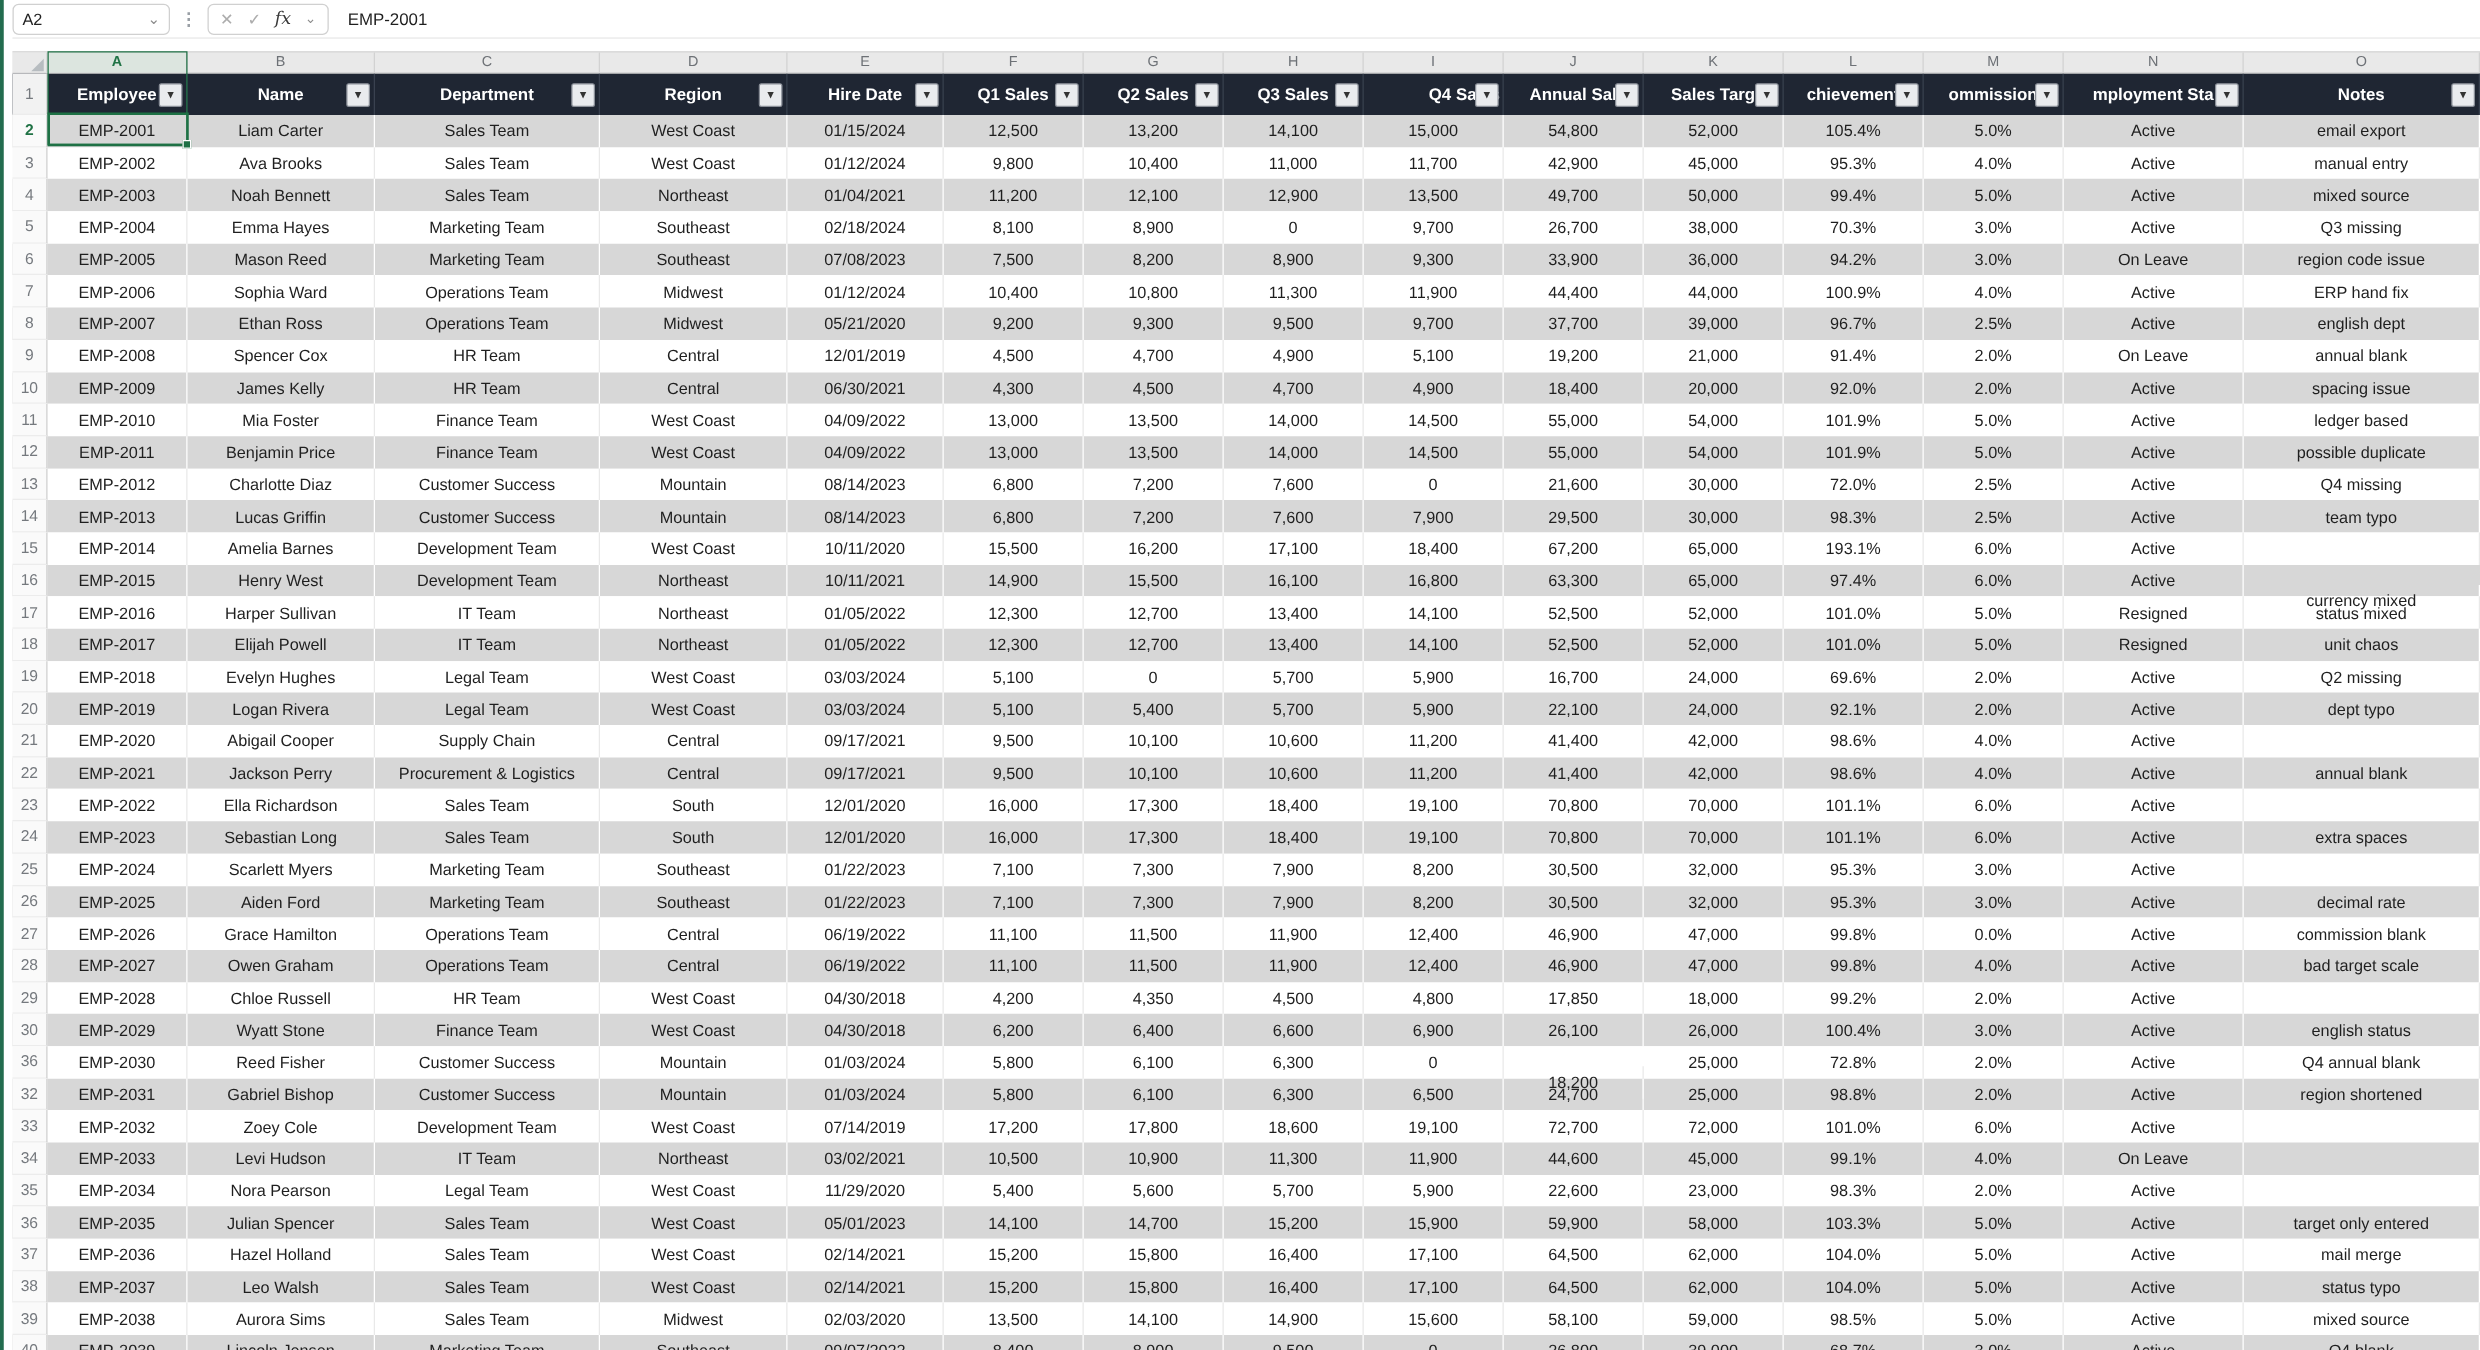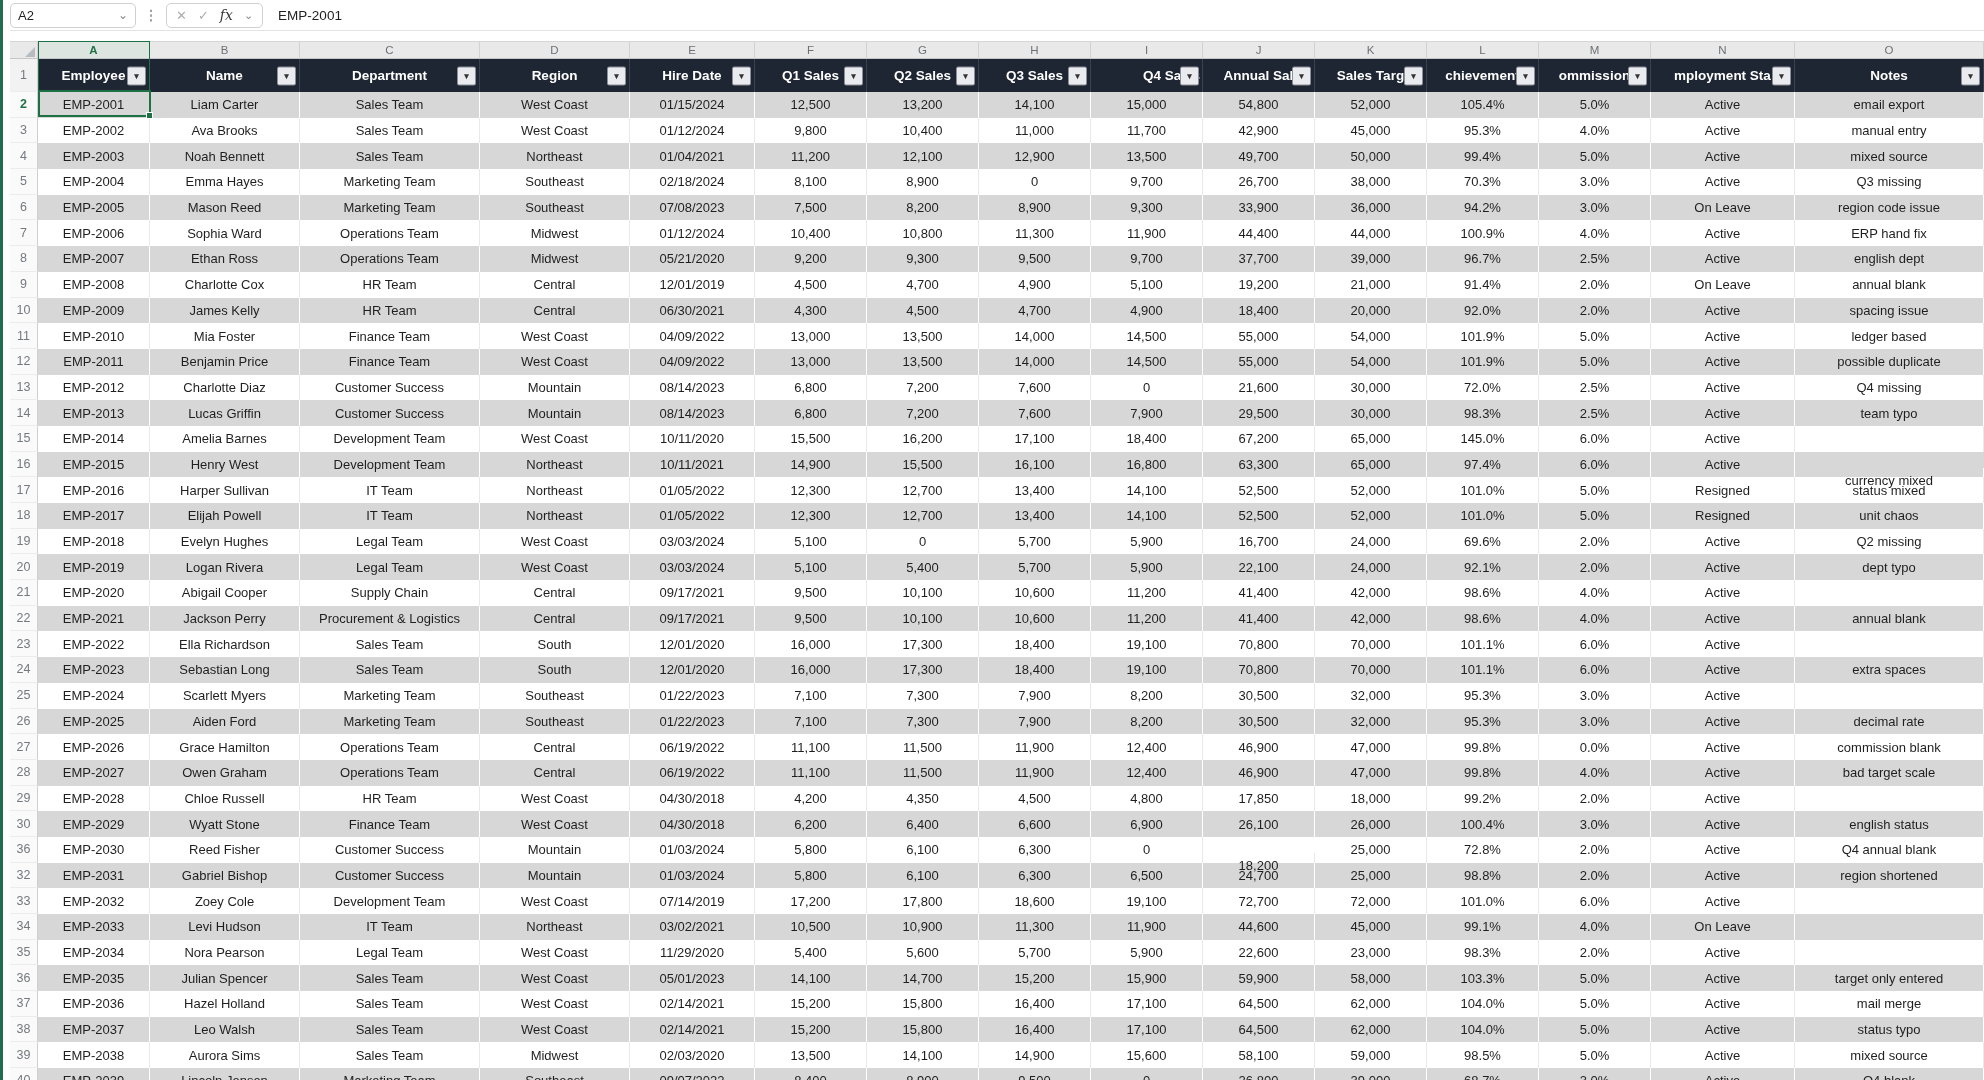--- a/index.html
+++ b/index.html
@@ -281,21 +281,21 @@
         <div class="cell dcell" style="width: 112px;">37,700</div>
         <div class="cell dcell" style="width: 112px;">39,000</div>
         <div class="cell dcell" style="width: 112px;">96.7%</div>
         <div class="cell dcell" style="width: 112px;">2.5%</div>
         <div class="cell dcell" style="width: 144px;">Active</div>
         <div class="cell dcell" style="width: 189px;">english dept</div>
       </div>
       <div class="row data-row">
         <div class="cell rownum" style="width: 28px;">9</div>
         <div class="cell dcell" style="width: 112px;">EMP-2008</div>
-        <div class="cell dcell" style="width: 150px;">Charlotte Cox</div>
+        <div class="cell dcell" style="width: 150px;">Spencer Cox</div>
         <div class="cell dcell" style="width: 180px;">HR Team</div>
         <div class="cell dcell" style="width: 150px;">Central</div>
         <div class="cell dcell" style="width: 125px;">12/01/2019</div>
         <div class="cell dcell" style="width: 112px;">4,500</div>
         <div class="cell dcell" style="width: 112px;">4,700</div>
         <div class="cell dcell" style="width: 112px;">4,900</div>
         <div class="cell dcell" style="width: 112px;">5,100</div>
         <div class="cell dcell" style="width: 112px;">19,200</div>
         <div class="cell dcell" style="width: 112px;">21,000</div>
         <div class="cell dcell" style="width: 112px;">91.4%</div>
@@ -399,21 +399,21 @@
         <div class="cell dcell" style="width: 150px;">Amelia Barnes</div>
         <div class="cell dcell" style="width: 180px;">Development Team</div>
         <div class="cell dcell" style="width: 150px;">West Coast</div>
         <div class="cell dcell" style="width: 125px;">10/11/2020</div>
         <div class="cell dcell" style="width: 112px;">15,500</div>
         <div class="cell dcell" style="width: 112px;">16,200</div>
         <div class="cell dcell" style="width: 112px;">17,100</div>
         <div class="cell dcell" style="width: 112px;">18,400</div>
         <div class="cell dcell" style="width: 112px;">67,200</div>
         <div class="cell dcell" style="width: 112px;">65,000</div>
-        <div class="cell dcell" style="width: 112px;">145.0%</div>
+        <div class="cell dcell" style="width: 112px;">193.1%</div>
         <div class="cell dcell" style="width: 112px;">6.0%</div>
         <div class="cell dcell" style="width: 144px;">Active</div>
         <div class="cell dcell" style="width: 189px;"></div>
       </div>
       <div class="row data-row banded">
         <div class="cell rownum" style="width: 28px;">16</div>
         <div class="cell dcell" style="width: 112px;">EMP-2015</div>
         <div class="cell dcell" style="width: 150px;">Henry West</div>
         <div class="cell dcell" style="width: 180px;">Development Team</div>
         <div class="cell dcell" style="width: 150px;">Northeast</div>

